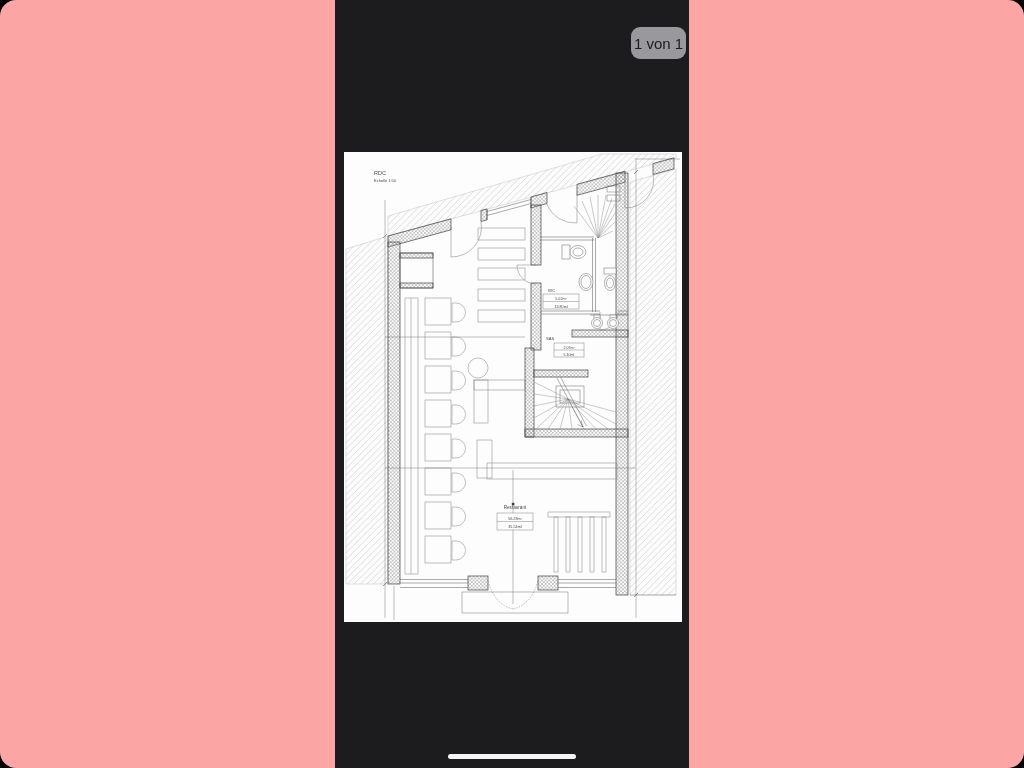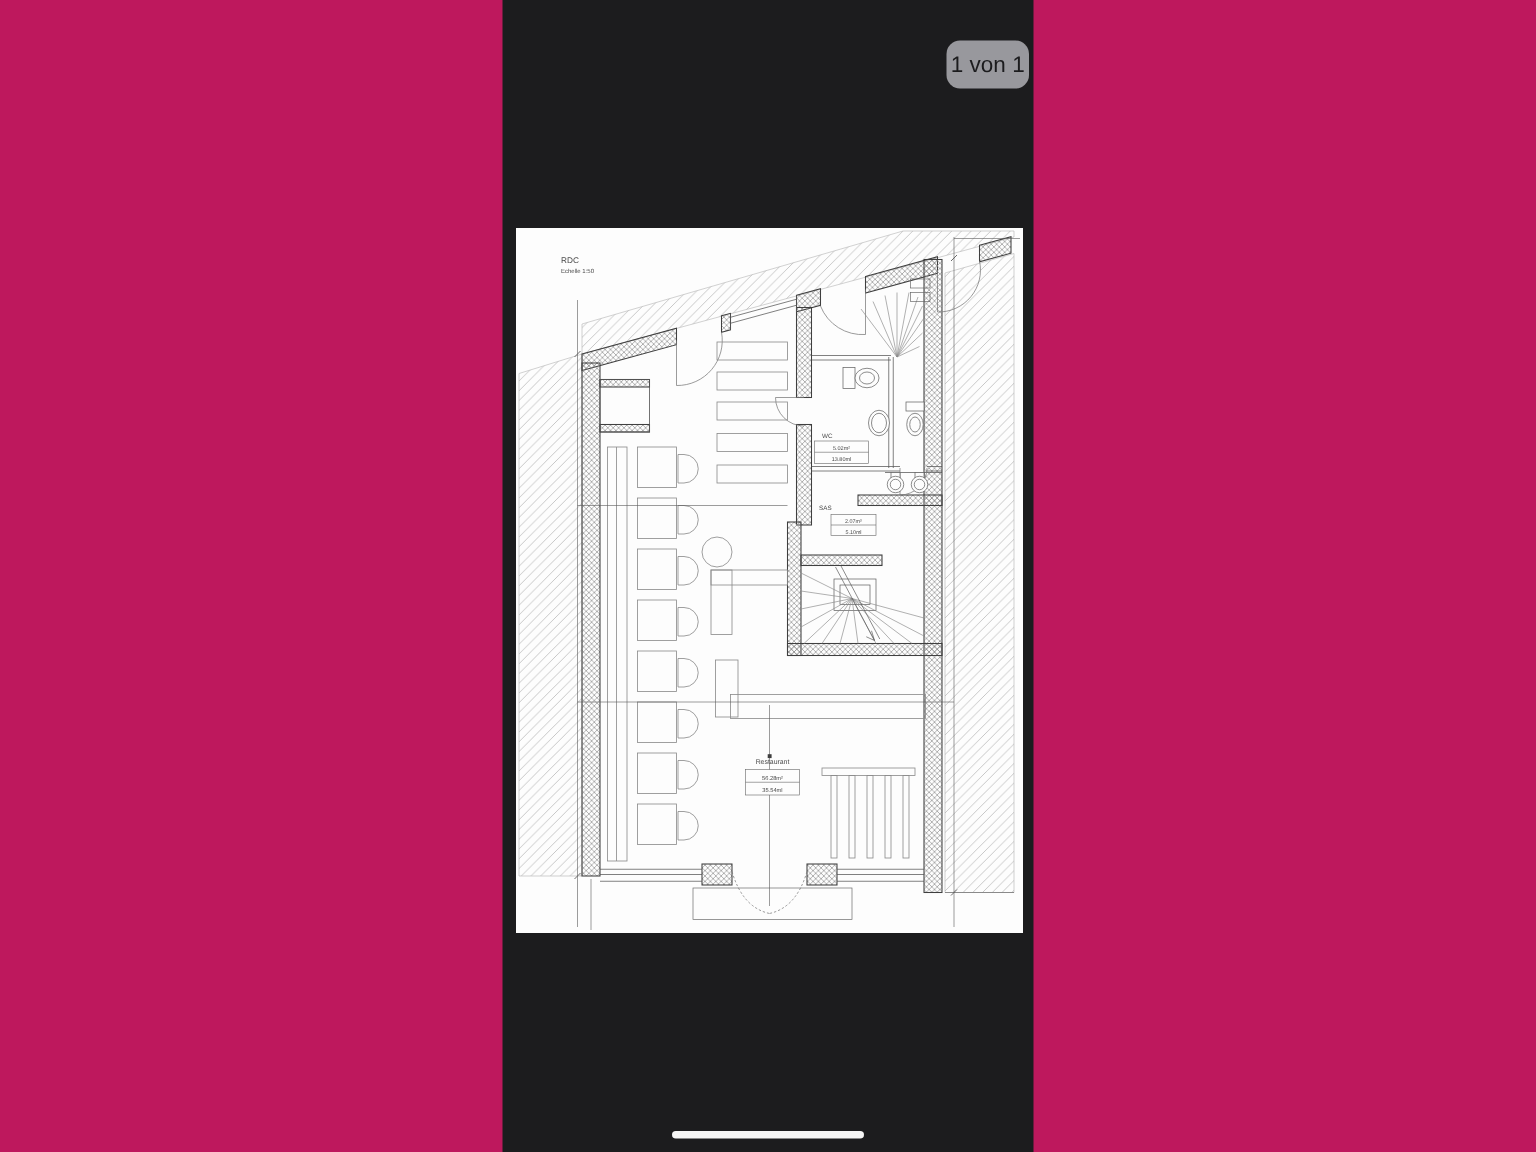--- a/index.html
+++ b/index.html
@@ -1,17 +1,17 @@
 <!DOCTYPE html>
 <html><head>
 <meta charset="utf-8">
 <style>
   html,body{margin:0;padding:0;background:#000;}
-  .stage{position:relative;width:1024px;height:768px;background:#be185d;overflow:hidden;
-         font-family:"Liberation Sans",sans-serif;}
+  .stage{position:relative;width:1024px;height:768px;background:#fca5a5;overflow:hidden;
+         font-family:"Liberation Sans",sans-serif;border-radius:16px;}
   .phone{position:absolute;left:335px;top:0;width:354px;height:768px;background:#1c1c1e;}
   .badge{position:absolute;left:296px;top:27px;width:55px;height:32px;background:#98989d;
          color:#1c1c1e;border-radius:9px;display:flex;align-items:center;justify-content:center;
          font-size:15px;font-weight:400;}
   .page{position:absolute;left:9px;top:152px;width:338px;height:470px;background:#fdfdfd;}
   .page svg{display:block;width:338px;height:470px;font-family:"Liberation Sans",sans-serif;}
   .home-indicator{position:absolute;left:113px;top:754px;width:128px;height:5px;
                   background:#f5f5f5;border-radius:3px;}
   text{fill:#4a4a4a;}
 </style>

